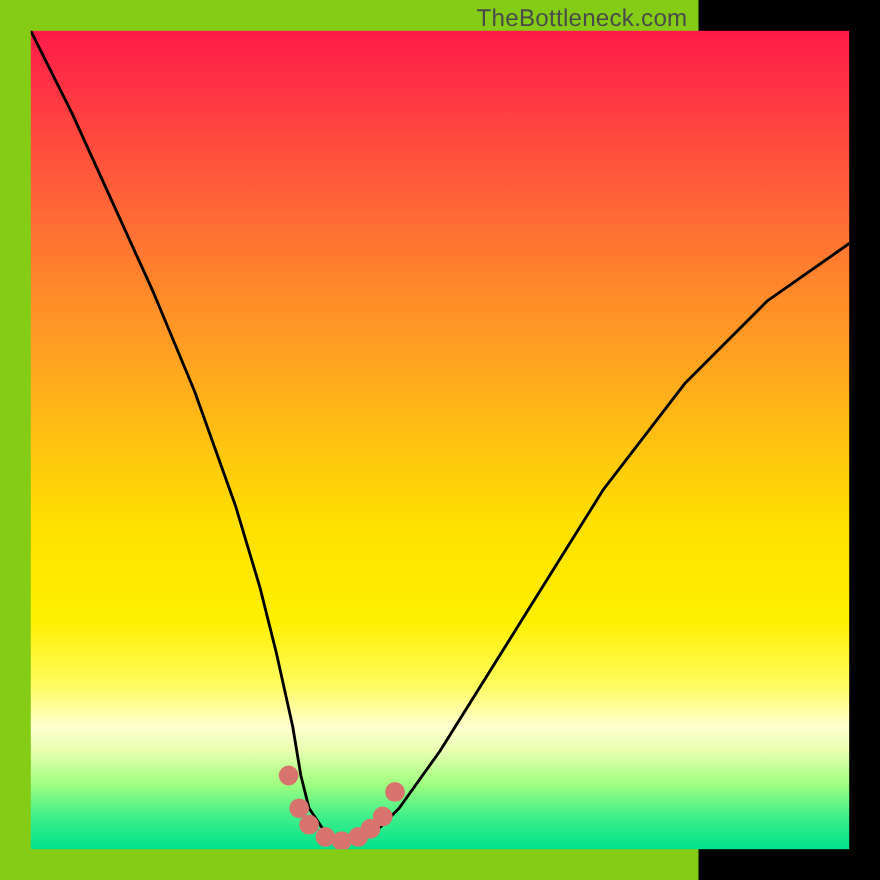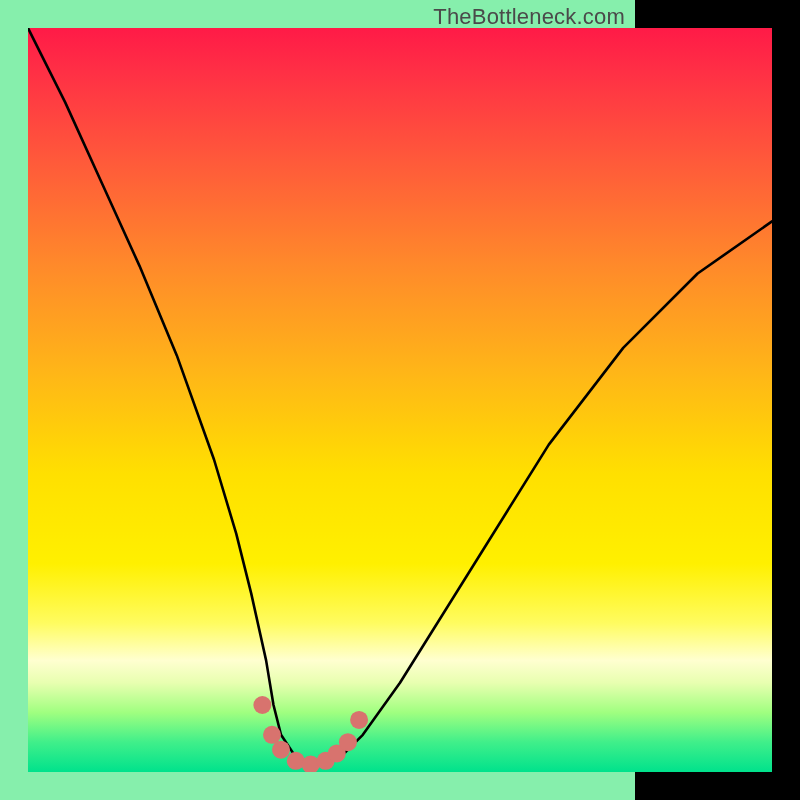--- a/index.html
+++ b/index.html
@@ -10,21 +10,21 @@
     overflow: hidden;
     background: #000;
     font-family: Arial, Helvetica, sans-serif;
   }
   .frame {
     position: absolute;
     top: 0;
     left: 0;
     width: 635px;
     height: 800px;
-    background: #86efac;
+    background: #84cc16;
   }
   .plot {
     position: absolute;
     top: 28px;
     left: 28px;
     width: 744px;
     height: 744px;
     background: linear-gradient(to bottom,
       #ff1a47 0%,
       #ff3045 6%,

